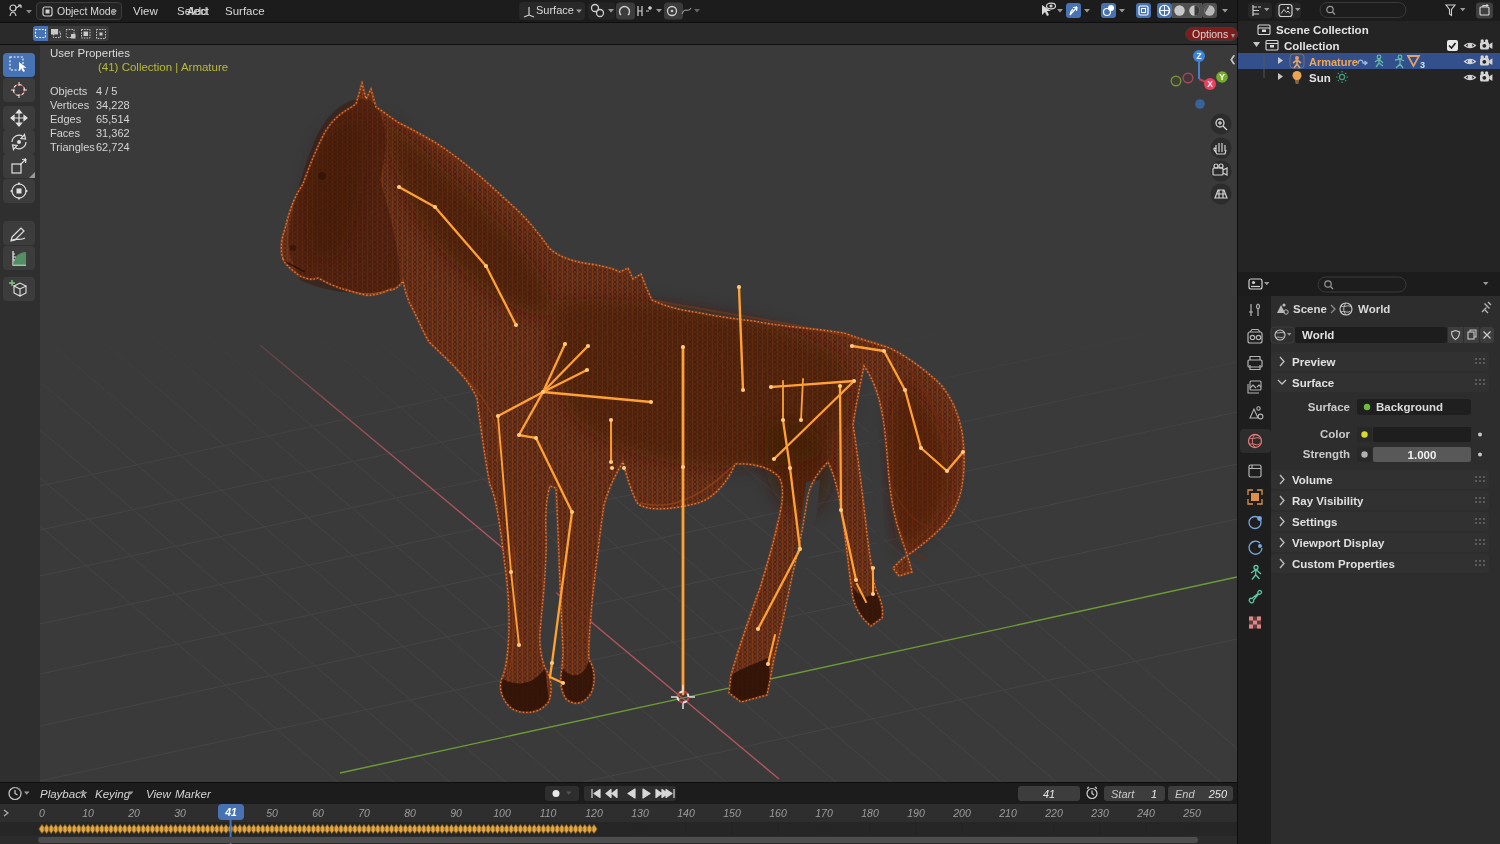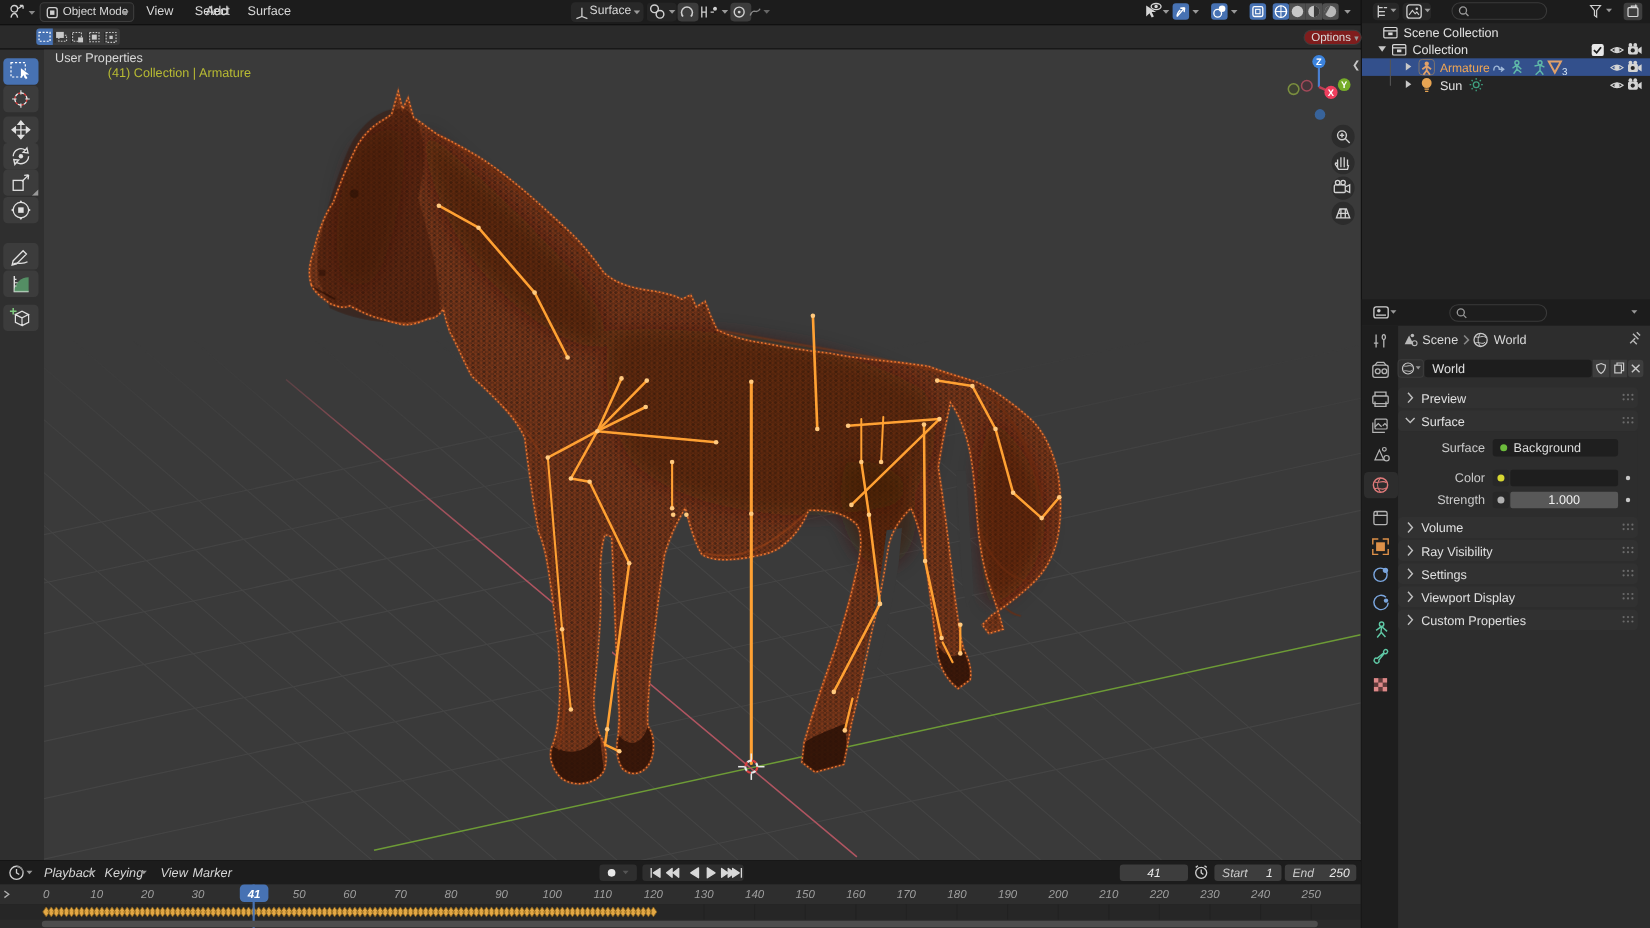--- a/index.html
+++ b/index.html
@@ -6,21 +6,21 @@
 html,body { width:1500px; height:844px; overflow:hidden; background:#101010;
   font-family:"Liberation Sans", sans-serif; }
 #app { position:relative; width:1500px; height:844px; background:#0e0e0e; }
 .abs { position:absolute; }
 .txt { color:#d9d9d9; font-size:11.5px; white-space:nowrap; }
 
 #topbar { left:0; top:0; width:1237px; height:22px; background:#1c1c1c; }
 #toolsettings { left:0; top:23px; width:1237px; height:21px; background:#2a2a2a; }
 #lefttoolbar { left:0; top:45px; width:40px; height:737px; background:#2f2f2f; }
 #viewportwrap { left:40px; top:45px; width:1197px; height:737px; background:#3a3a3a; }
-#rightcol { left:1238px; top:0; width:262px; height:844px; background:#242424; }
+#rightcol { left:1238px; top:0; width:262px; height:844px; background:#242424;font-weight:bold; }
 #timeline { left:0; top:783px; width:1237px; height:61px; background:#262626;font-style:italic; }
 .menuitem { display:inline-block; padding:0 9px; line-height:22px; }
 .pill { position:absolute; background:#282828; border-radius:4px; }
 .tbtn { position:absolute; width:32px; height:24px; border-radius:4px; background:#3c3c3c; }
 .tbtn svg { position:absolute; left:50%; top:50%; transform:translate(-50%,-50%); }
 .active-blue { background:#4772b3 !important; }
 .ovl { z-index:10; }
 </style>
 </head>
 <body>
@@ -192,20 +192,27 @@
     <div class="tbtn" style="left:3px;top:232px;">
       <svg width="22" height="22" viewBox="0 0 22 22">
         <path d="M6,8 l6,-3 l6,3 l-6,3 z M6,8 v7 l6,3 v-7 z M18,8 v7 l-6,3" fill="none" stroke="#e0e0e0" stroke-width="1.1"></path>
         <path d="M4,2 v6 M1,5 h6" stroke="#7ec87e" stroke-width="1.4"></path>
       </svg>
     </div>
   </div>
 
   <div class="abs ovl txt" style="left:50px;top:47px;font-size:11.5px;">User Properties</div>
   <div class="abs ovl" style="left:50px;top:61px;font-size:11.5px;color:#b8bb33;white-space:nowrap;margin-left:48px;">(41) Collection | Armature</div>
+  <div class="abs ovl txt" style="left:50px;top:84px;font-size:11px;line-height:14px;color:#d4d4d4;">
+    <div><span style="display:inline-block;width:46px;">Objects</span>4 / 5</div>
+    <div><span style="display:inline-block;width:46px;">Vertices</span>34,228</div>
+    <div><span style="display:inline-block;width:46px;">Edges</span>65,514</div>
+    <div><span style="display:inline-block;width:46px;">Faces</span>31,362</div>
+    <div><span style="display:inline-block;width:46px;">Triangles</span>62,724</div>
+  </div>
   <div class="abs ovl" style="left:1185px;top:27px;width:53px;white-space:nowrap;height:14px;background:#7f1d1d;border:1px solid #3c3c3c;border-radius:7px;color:#d8d8d8;font-size:10.5px;text-align:left;padding-left:6px;line-height:12px;">Options <span style="color:#999;font-size:8px;">▾</span></div>
   <div id="viewportwrap" class="abs">
   <svg width="1197" height="737" viewBox="40 45 1197 737" style="position:absolute;left:0;top:0">
     <defs>
       <filter id="soft" x="-20%" y="-20%" width="140%" height="140%">
             <feGaussianBlur stdDeviation="8"></feGaussianBlur>
           </filter>
       <pattern id="mesh" width="5" height="4" patternUnits="userSpaceOnUse">
         <path d="M0,0 L2.5,2 L5,0 M0,4 L2.5,2 L5,4 M2.5,0 L2.5,4" stroke="#99431d" stroke-width="0.6" fill="none" opacity="0.9"></path>
       </pattern>

